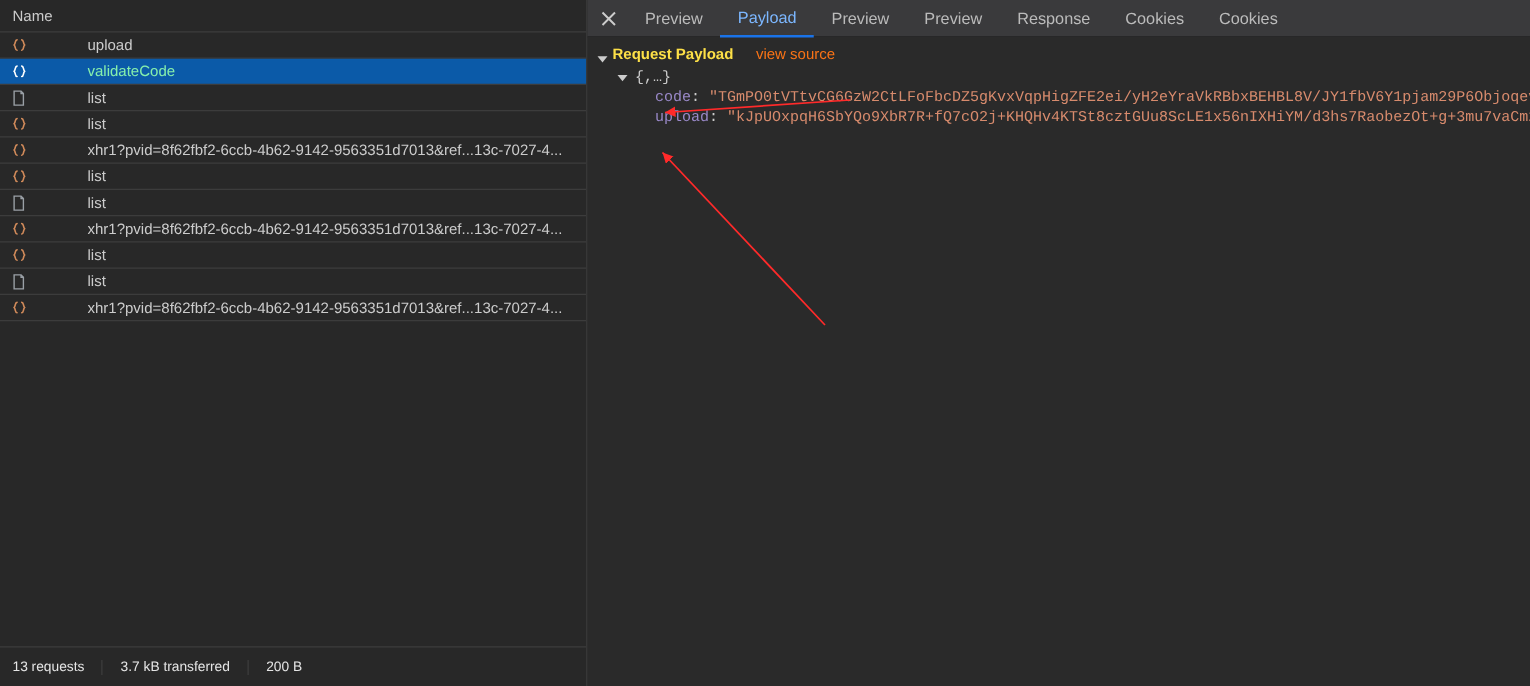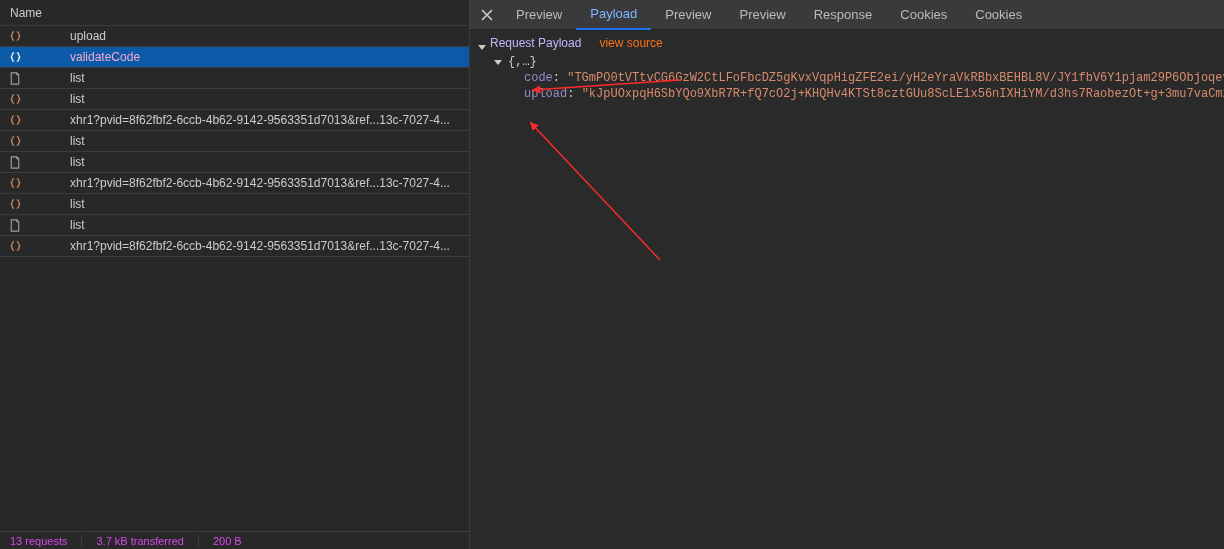--- a/index.html
+++ b/index.html
@@ -45,39 +45,39 @@
     align-items: center;
     padding-left: 8px;
     border-bottom: 1px solid #3c3c3c;
     white-space: nowrap;
     overflow: hidden;
     text-overflow: ellipsis;
     cursor: pointer;
   }
   .req-row.selected {
     background: #0b5aa8;
-    color: #f9a8d4;
+    color: #86efac;
   }
   .ic {
     width: 14px; height: 14px;
     margin-right: 6px;
     display: inline-flex;
     align-items: center; justify-content: center;
     flex: 0 0 14px;
   }
   .ic svg { display:block; }
   .row-label { overflow:hidden; text-overflow:ellipsis; white-space:nowrap;margin-left:42px; }
   .left-footer {
-    height: 18px;
+    height: 32px;
     border-top: 1px solid #3c3c3c;
     display: flex;
     align-items: center;
     gap: 14px;
     padding: 0 10px;
-    color: #d946ef;
+    color: #e5e5e5;
   }
   .left-footer span { border-right:1px solid #3c3c3c; padding-right:14px; font-size:11px;}
   .left-footer span:last-child{border:none;}
   
   .right {
     flex: 1;
     display: flex;
     flex-direction: column;
     background: #2a2a2a;
     position: relative;
@@ -112,22 +112,22 @@
     padding: 6px 8px 8px 8px;
     font-size: 12px;
     position: relative;
   }
   .section-head {
     display:flex;
     align-items:center;
     gap: 18px;
   }
   .section-title {
-    font-weight: normal;
-    color: #c4b5fd;
+    font-weight: bold;
+    color: #fde047;
     display:flex; align-items:flex-end;
   }
   .caret {
     width:0;height:0;
     border-top:5px solid #ccc;
     border-left:4px solid transparent;
     border-right:4px solid transparent;
     margin-right:4px;
   }
   .view-source {

